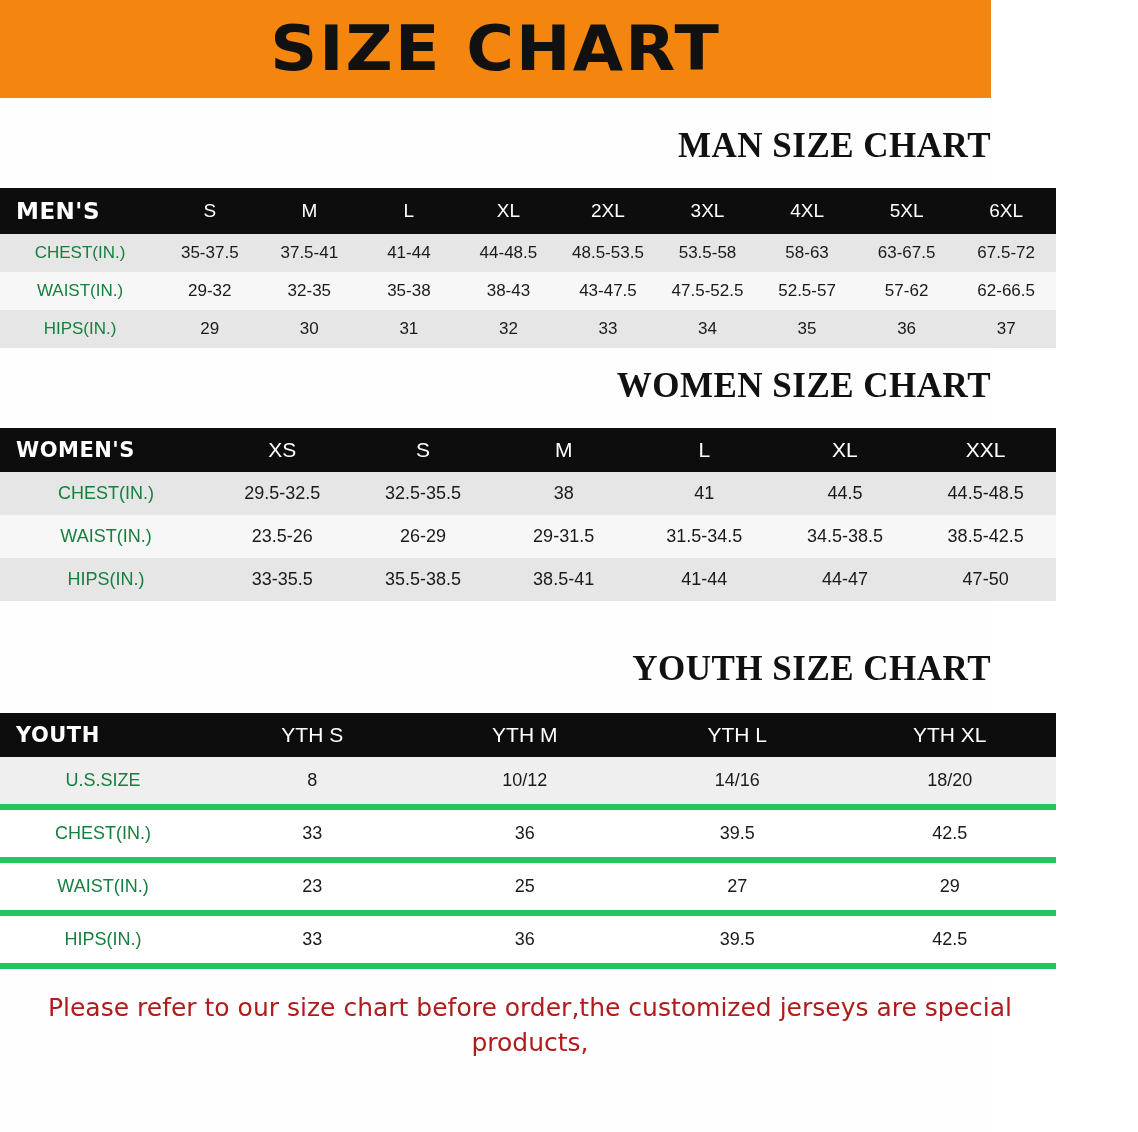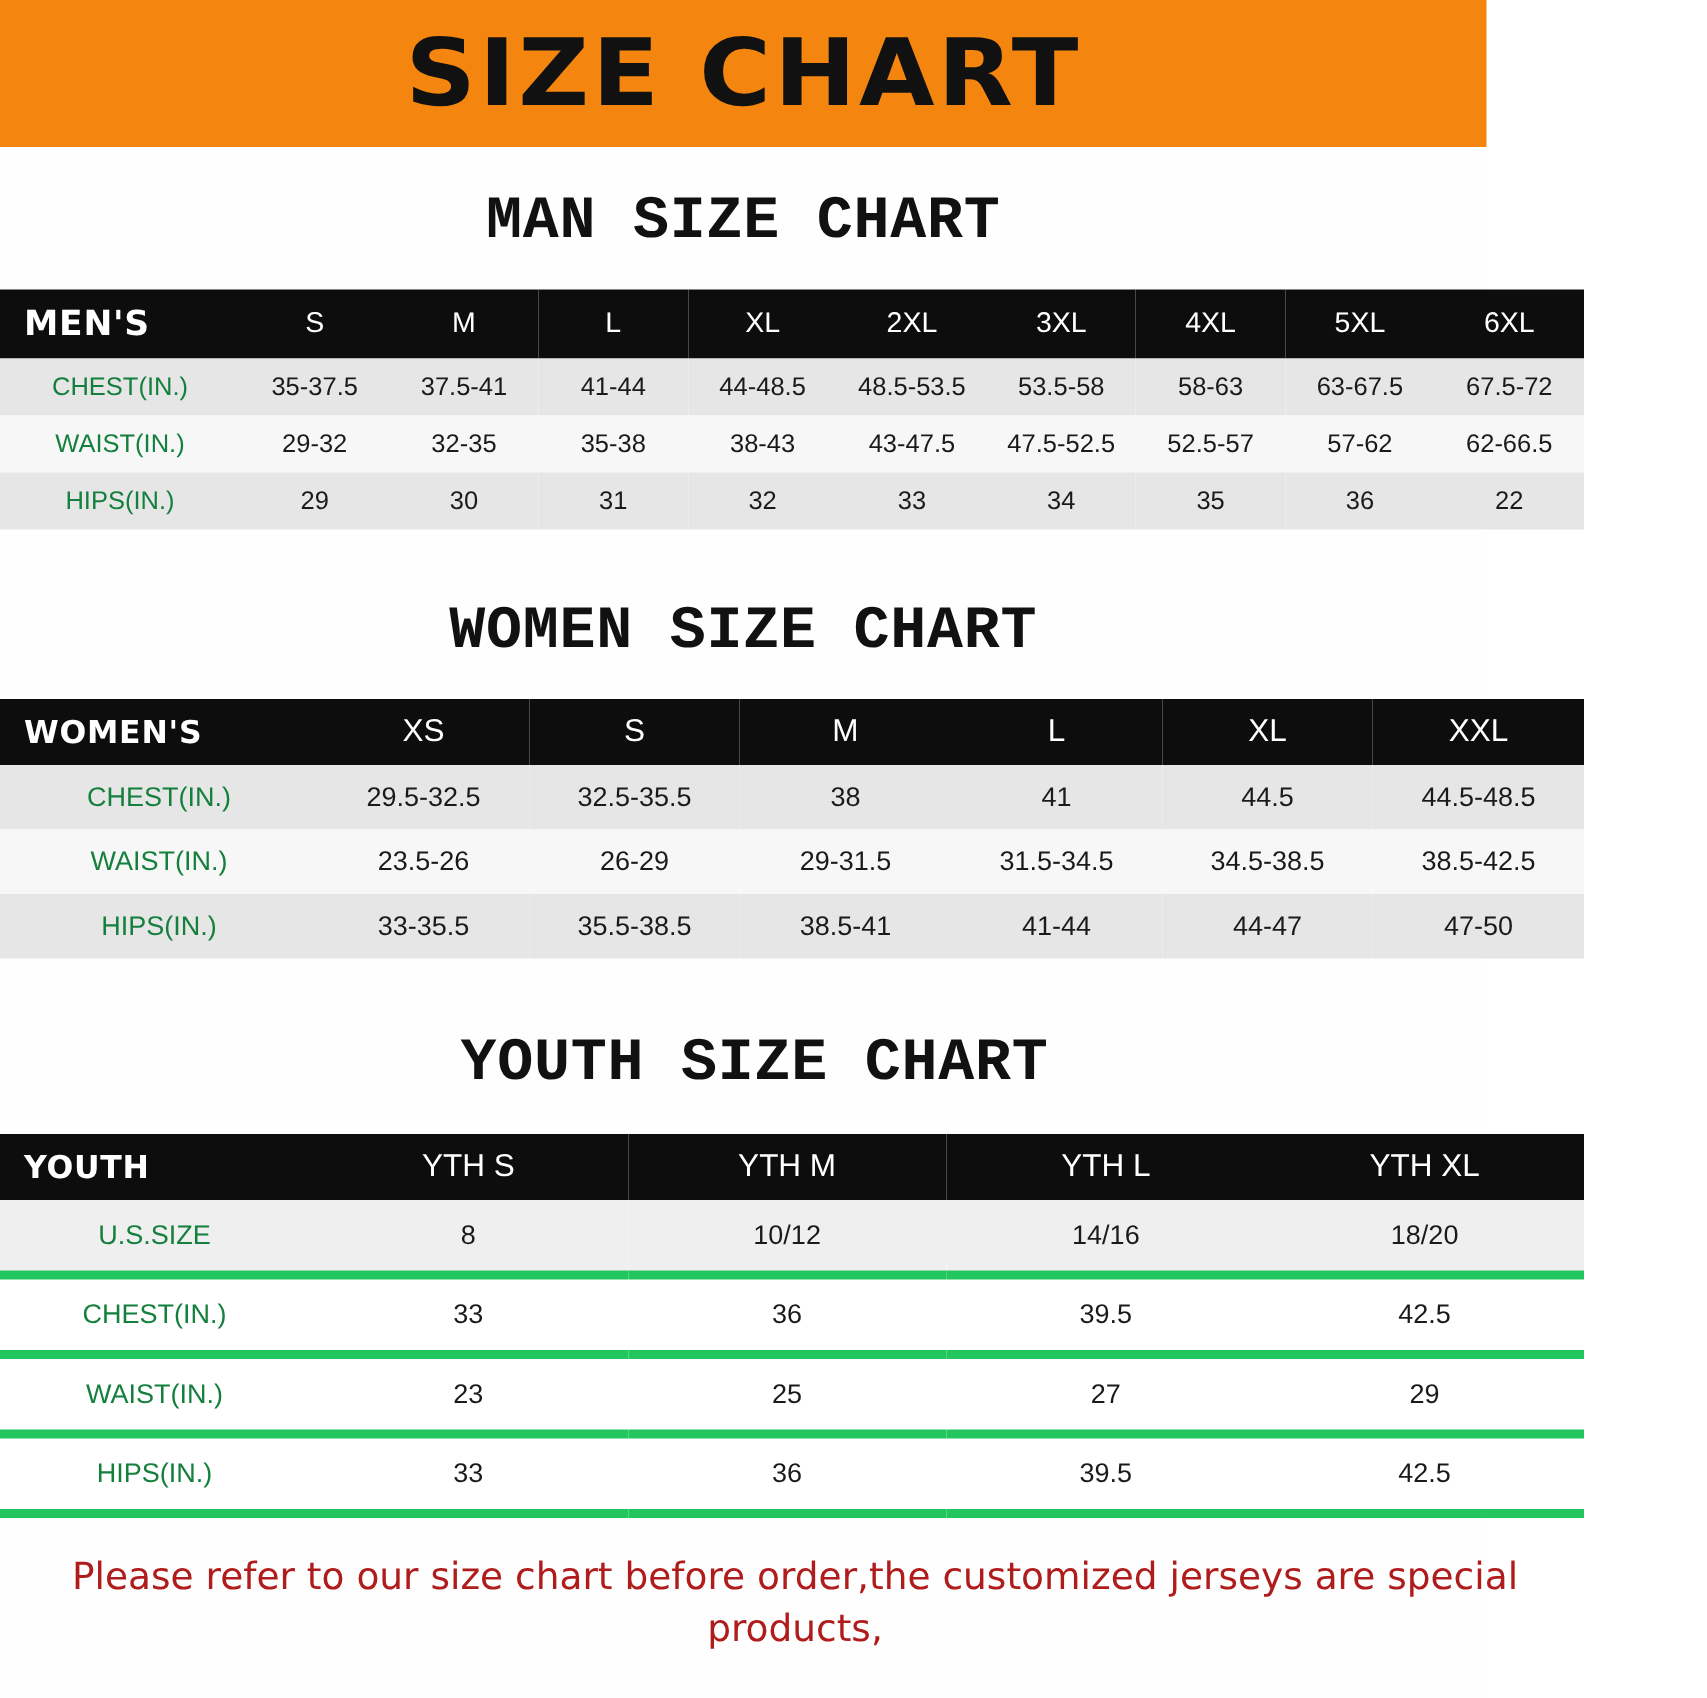--- a/index.html
+++ b/index.html
@@ -33,29 +33,29 @@
     font-family: "DejaVu Sans", sans-serif;
     font-weight: bold;
     font-size: 62px;
     letter-spacing: 2px;
     color: #111111;
     line-height: 1;
     transform: scaleX(1.05);
   }
   
   .section-title {
-    text-align: center;
-    font-family: Liberation Mono, monospace;
+    text-align: right;
+    font-family: Liberation Serif, serif;
     font-weight: bold;
-    font-size: 40px;
+    font-size: 35px;
     color: #111111;
     letter-spacing: 0.5px;
   }
   .title-man   { margin-top: 28px; margin-bottom: 22px; }
-  .title-women { margin-top: 46px; margin-bottom: 22px; }
+  .title-women { margin-top: 18px; margin-bottom: 22px; }
   .title-youth { margin-top: 48px; margin-bottom: 24px; padding-left: 15px; }
 
   
   table {
     border-collapse: collapse;
     table-layout: fixed;
   }
   .chart-table {
     margin: 12px auto;
   }
@@ -191,21 +191,21 @@
       <tr class="band-a">
         <td class="rowlabel">HIPS(IN.)</td>
         <td>29</td>
         <td>30</td>
         <td>31</td>
         <td>32</td>
         <td>33</td>
         <td>34</td>
         <td>35</td>
         <td>36</td>
-        <td>22</td>
+        <td>37</td>
       </tr>
     </tbody>
   </table>
 
   <div class="section-title title-women">WOMEN SIZE CHART</div>
   <table class="chart-table" id="women-table">
     <colgroup>
       <col class="c0">
         <col>
         <col>

